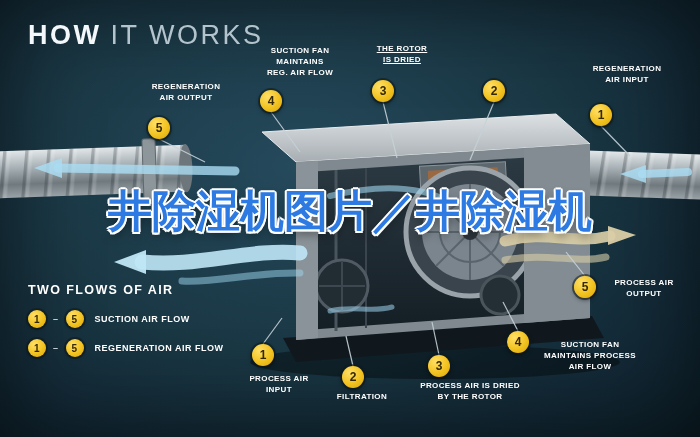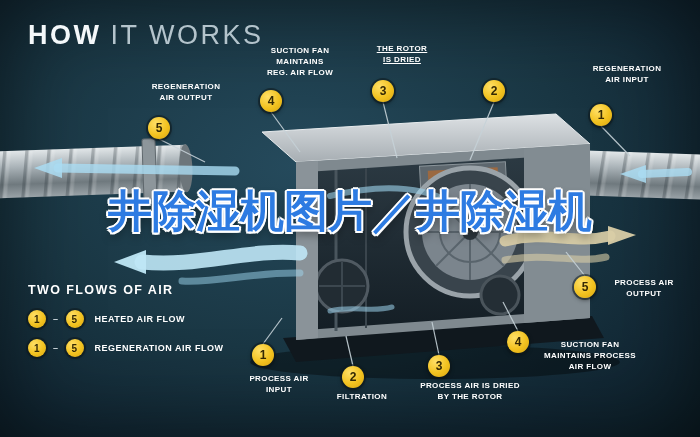--- a/index.html
+++ b/index.html
@@ -243,21 +243,21 @@
   <div class="callout-label co-proc-fan-label">SUCTION FAN
 MAINTAINS PROCESS
 AIR FLOW</div>
 
   <div class="legend">
     <div class="legend-heading">TWO FLOWS OF AIR</div>
     <div class="legend-row">
       <span class="badge small">1</span>
       <span class="legend-dash">–</span>
       <span class="badge small">5</span>
-      <span class="legend-label">HEATED AIR FLOW</span>
+      <span class="legend-label">SUCTION AIR FLOW</span>
     </div>
     <div class="legend-row">
       <span class="badge small">1</span>
       <span class="legend-dash">–</span>
       <span class="badge small">5</span>
       <span class="legend-label">REGENERATION AIR FLOW</span>
     </div>
   </div>
 
 </div>

